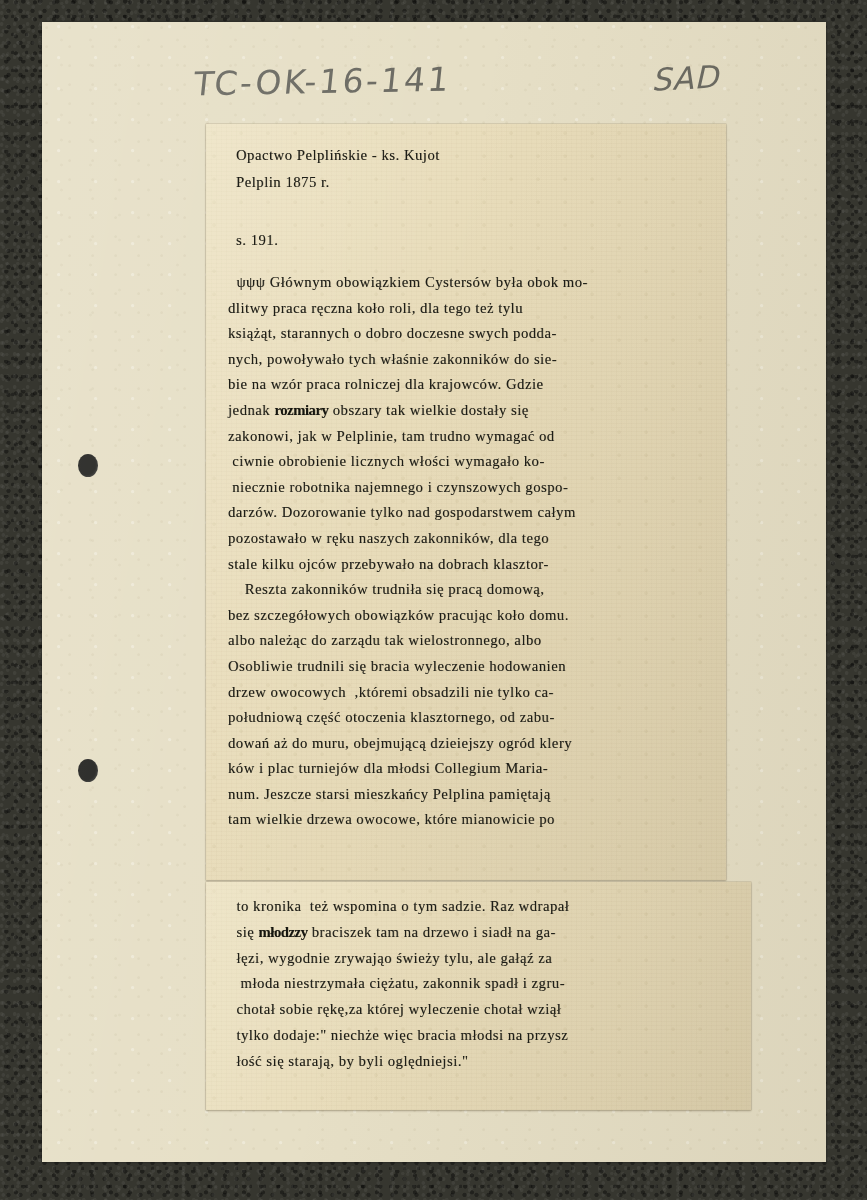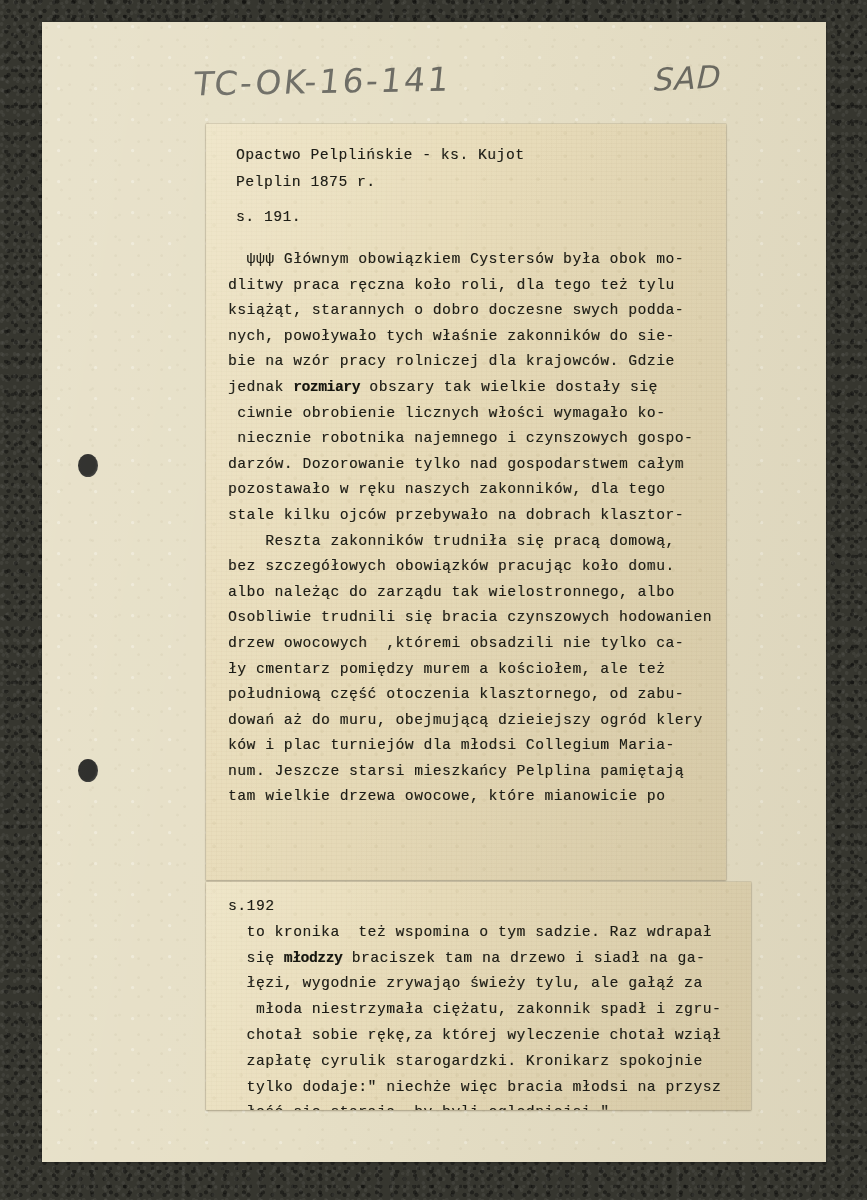--- a/index.html
+++ b/index.html
@@ -132,34 +132,34 @@
     background: linear-gradient(115deg, rgba(255,252,235,0.28) 0%, rgba(0,0,0,0) 38%, rgba(120,100,62,0.10) 100%);
     pointer-events: none;
   }
 
   #slip-upper { left: 164px; top: 102px; width: 520px; height: 756px; }
   #slip-lower { left: 164px; top: 860px; width: 545px; height: 228px; }
 
   .typed {
     position: relative;
     z-index: 2;
-    font-family: Liberation Mono, monospace;
+    font-family: Liberation Serif, serif;
     font-size: 14.6px;
     line-height: 25.6px;
     letter-spacing: 0.55px;
     white-space: pre;
     color: #1d1d17;
     text-shadow: 0.4px 0.3px 0.4px rgba(40,34,18,0.40);
   }
 
   #header-block {
     padding: 18px 0 0 30px;
   }
   #header-block .typed { line-height: 27px; }
-  #source-page { margin-top: 8px; }
+  #source-page { margin-top: 31px; }
 
   #body-upper {
     padding: 16px 16px 0 22px;
   }
   #body-lower {
     padding: 12px 0 0 22px;
   }
   #body-lower .typed { line-height: 25.8px; }
 
   .strikeover {
@@ -193,49 +193,47 @@
         <div class="typed">Opactwo Pelplińskie - ks. Kujot</div>
         <div class="typed">Pelplin 1875 r.</div>
         <div class="typed" id="source-page">s. 191.</div>
       </div>
 
       <div id="body-upper">
           <div class="typed">  ψψψ Głównym obowiązkiem Cystersów była obok mo-</div>
           <div class="typed">dlitwy praca ręczna koło roli, dla tego też tylu</div>
           <div class="typed">książąt, starannych o dobro doczesne swych podda-</div>
           <div class="typed">nych, powoływało tych właśnie zakonników do sie-</div>
-          <div class="typed">bie na wzór pracy rolniczej dla krajowców. Gdzie</div>
+          <div class="typed">bie na wzór praca rolniczej dla krajowców. Gdzie</div>
           <div class="typed">jednak <span class="strikeover">rozmiary</span> obszary tak wielkie dostały się</div>
+          <div class="typed">zakonowi, jak w Pelplinie, tam trudno wymagać od</div>
           <div class="typed"> ciwnie obrobienie licznych włości wymagało ko-</div>
           <div class="typed"> niecznie robotnika najemnego i czynszowych gospo-</div>
           <div class="typed">darzów. Dozorowanie tylko nad gospodarstwem całym</div>
           <div class="typed">pozostawało w ręku naszych zakonników, dla tego</div>
           <div class="typed">stale kilku ojców przebywało na dobrach klasztor-</div>
           <div class="typed">    Reszta zakonników trudniła się pracą domową,</div>
           <div class="typed">bez szczegółowych obowiązków pracując koło domu.</div>
           <div class="typed">albo należąc do zarządu tak wielostronnego, albo</div>
-          <div class="typed">Osobliwie trudnili się bracia czynszowych hodowanien</div>
+          <div class="typed">Osobliwie trudnili się bracia wyleczenie hodowanien</div>
           <div class="typed">drzew owocowych  ,któremi obsadzili nie tylko ca-</div>
-          <div class="typed">ły cmentarz pomiędzy murem a kościołem, ale też</div>
           <div class="typed">południową część otoczenia klasztornego, od zabu-</div>
           <div class="typed">dowań aż do muru, obejmującą dzieiejszy ogród klery</div>
           <div class="typed">ków i plac turniejów dla młodsi Collegium Maria-</div>
           <div class="typed">num. Jeszcze starsi mieszkańcy Pelplina pamiętają</div>
           <div class="typed">tam wielkie drzewa owocowe, które mianowicie po</div>
         </div>
     </div>
 
     <div class="slip" id="slip-lower">
       <div id="body-lower">
-        <div class="typed">s.192</div>
       <div class="typed">  to kronika  też wspomina o tym sadzie. Raz wdrapał</div>
           <div class="typed">  się <span class="strikeover">młodzzy</span> braciszek tam na drzewo i siadł na ga-</div>
           <div class="typed">  łęzi, wygodnie zrywająo świeży tylu, ale gałąź za</div>
           <div class="typed">   młoda niestrzymała ciężatu, zakonnik spadł i zgru-</div>
           <div class="typed">  chotał sobie rękę,za której wyleczenie chotał wziął</div>
-          <div class="typed">  zapłatę cyrulik starogardzki. Kronikarz spokojnie</div>
           <div class="typed">  tylko dodaje:" niechże więc bracia młodsi na przysz</div>
           <div class="typed">  łość się starają, by byli oględniejsi."</div>
         </div>
     </div>
 
   </div>
 </div>
 
 </body></html>

